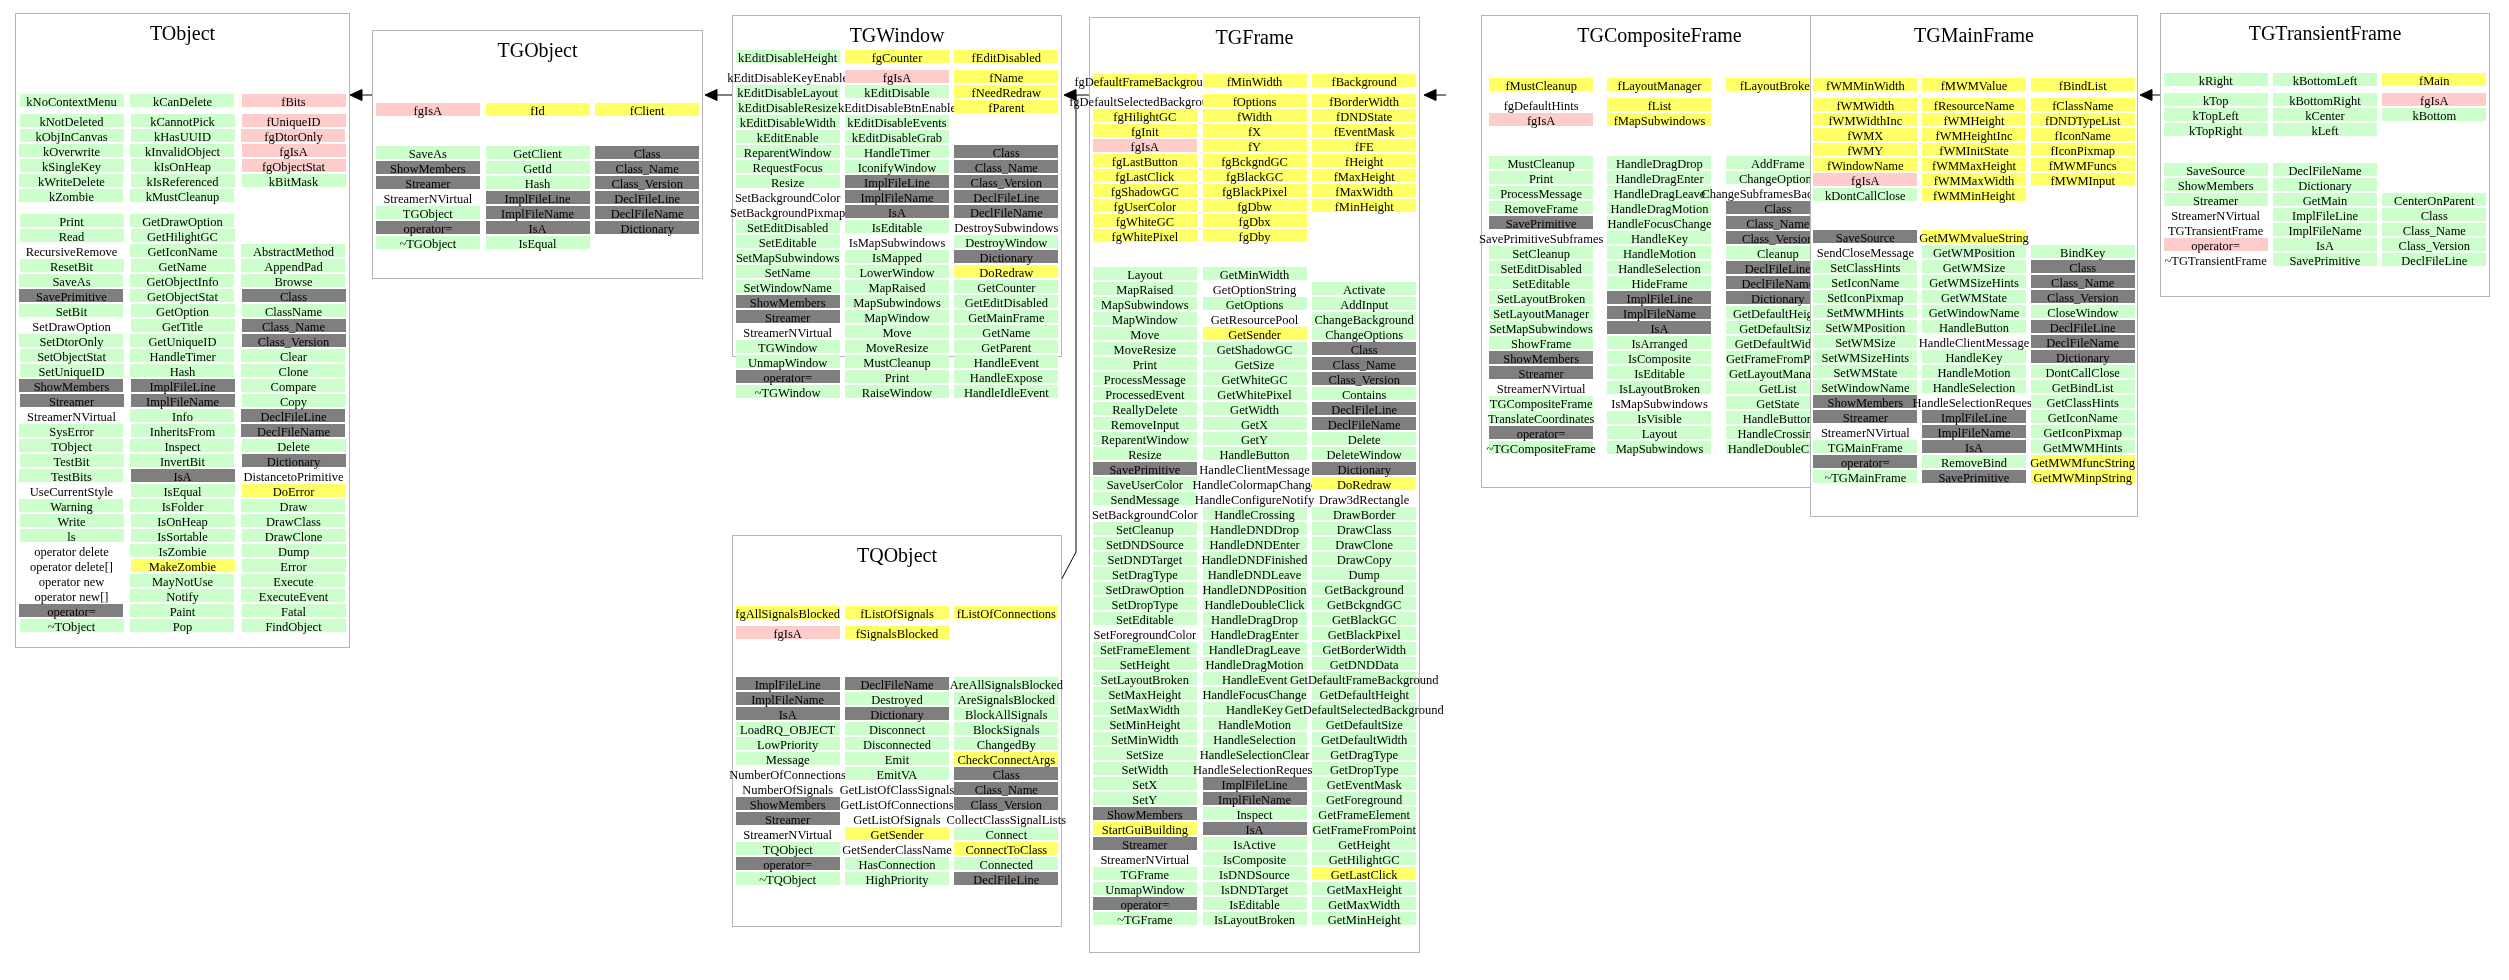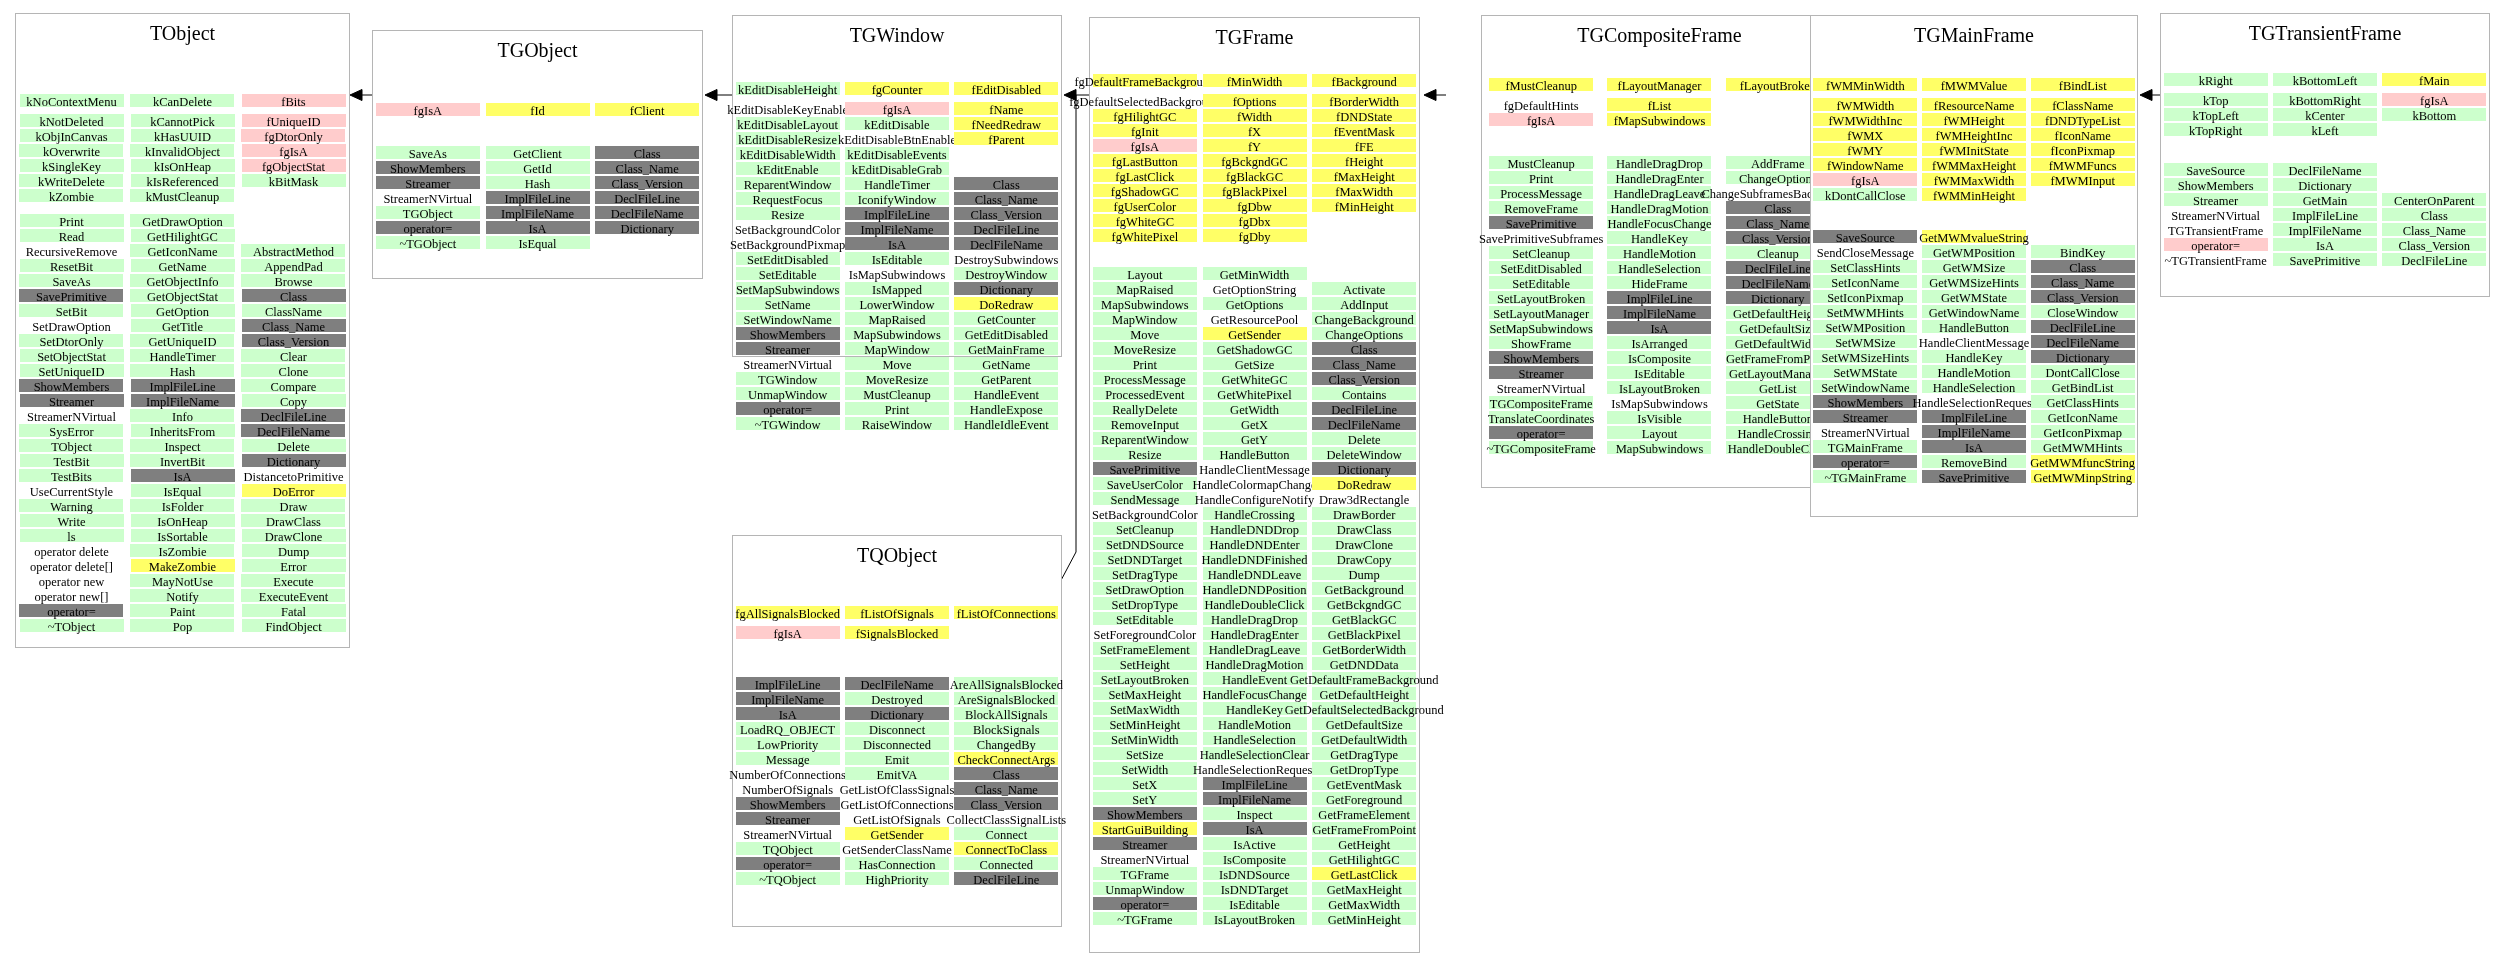--- a/index.html
+++ b/index.html
@@ -19,21 +19,21 @@
   .cell .bg{position:absolute;left:50%;top:1px;height:13px;width:104px;margin-left:-52px;}
   .cell .t{position:relative;white-space:nowrap;font-size:12.5px;}
   .bg.g{background:#ccffcc;}
   .bg.y{background:#ffff66;}
   .bg.p{background:#ffcccc;}
   .bg.d{background:#7f7f7f;}
   .bg.w{background:transparent;}
 
   #box-tobject{left:15px;top:13px;width:335px;height:635px;gap:36px;}
   #box-tgobject{left:372px;top:30px;width:331px;height:249px;gap:14px;}
-  #box-tgwindow{left:732px;top:15px;width:330px;height:342px;gap:32px;}
+  #box-tgwindow{left:732px;top:15px;width:330px;height:342px;}
   #box-tqobject{left:732px;top:535px;width:330px;height:392px;justify-content:center;}
   #box-tgframe{left:1089px;top:17px;width:331px;height:936px;}
   #box-tgcompositeframe{left:1446px;top:15px;width:357px;height:473px;margin-left:35px;}
   #box-tgmainframe{left:1810px;top:15px;width:328px;height:502px;}
   #box-tgtransientframe{left:2160px;top:13px;width:330px;height:284px;}
 </style>
 </head>
 <body>
 
 <div id="canvas">

